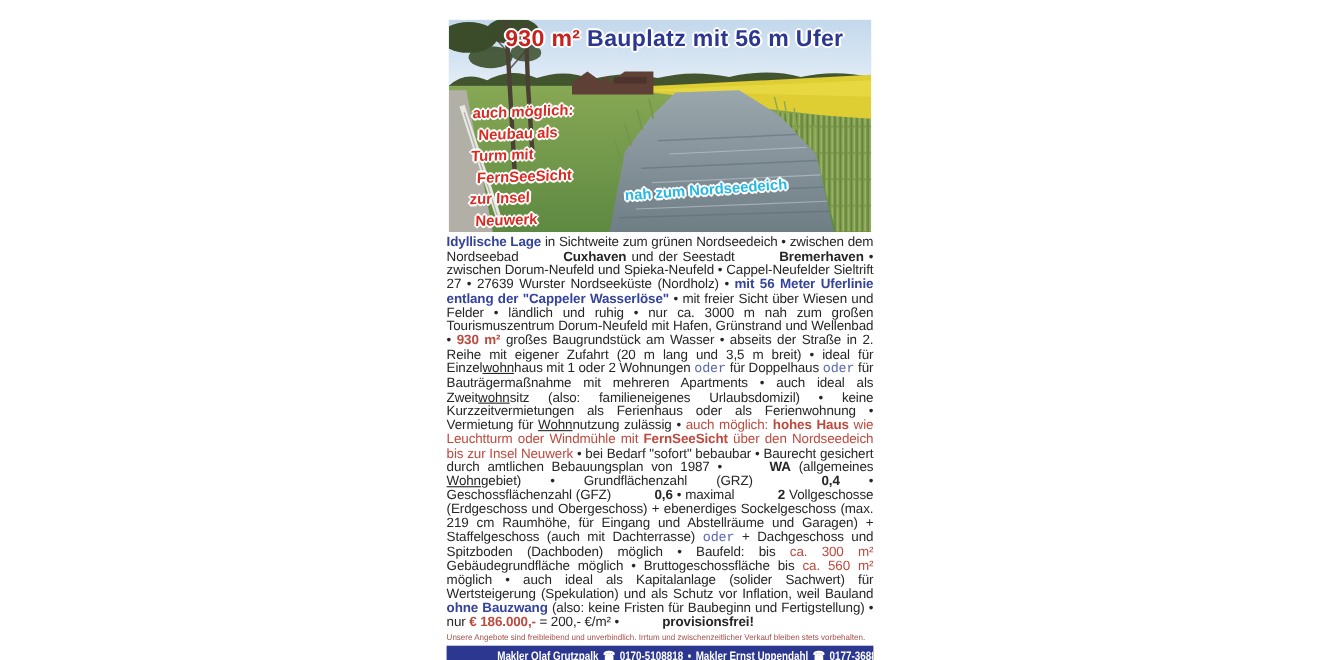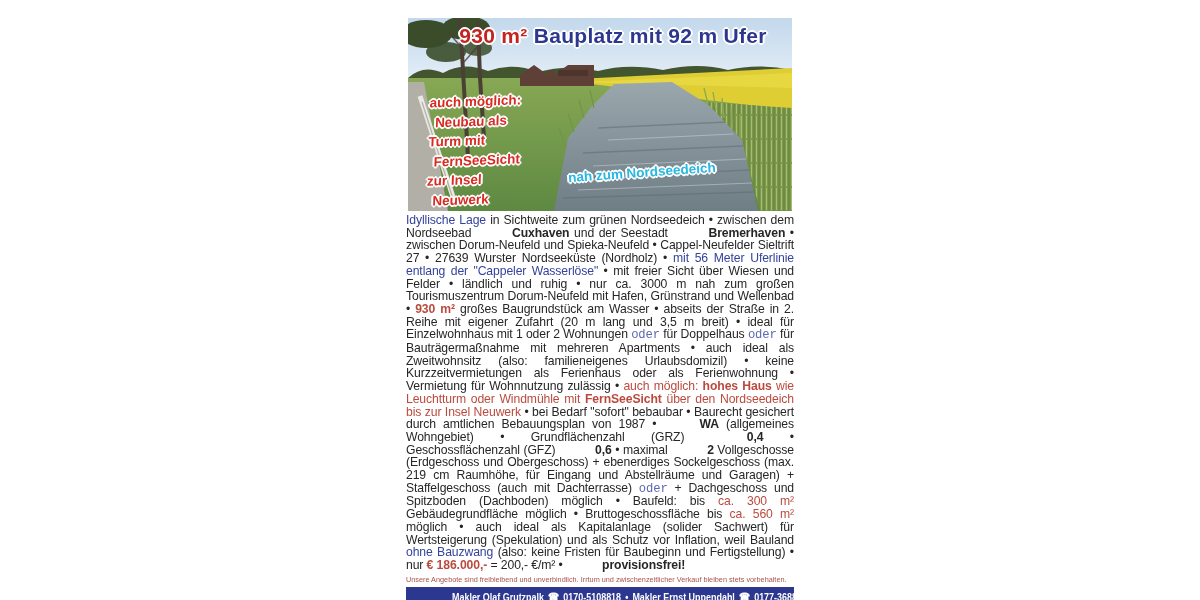--- a/index.html
+++ b/index.html
@@ -33,25 +33,25 @@
     position:absolute;left:160px;top:147px;color:var(--cyan);
     font-size:13.5px;font-weight:bold;transform:rotate(-4deg);white-space:nowrap;
   }
 
   
   .body-text{
     margin-top:3px;font-size:12.2px;line-height:12.7px;text-align:justify;
     color:var(--bodyText);letter-spacing:-0.1px;
   }
   .seg-b{font-weight:bold;margin-left:36px;}
-  .seg-bb{font-weight:normal;color:var(--bodyBlueBold);}
+  .seg-bb{font-weight:bold;color:var(--bodyBlueBold);}
   .seg-bl{color:var(--bodyBlue);font-family:Liberation Mono, monospace;}
   .seg-r{color:var(--bodyRed);}
   .seg-rb{color:var(--bodyRed);font-weight:bold;}
-  .seg-u{}
+  .seg-u{text-decoration:underline;}
 
   .disclaimer{
     margin-top:3px;font-size:7.6px;color:var(--disclaimerRed);white-space:nowrap;
     transform:scaleX(.96);transform-origin:left center;
   }
 
   
   .broker-bar{
     margin-top:3px;background:var(--navy);color:#fff;height:17px;line-height:17px;
     text-align:center;overflow:hidden;
@@ -137,21 +137,21 @@
         <path d="M70,4 L72,60 L76,120"></path>
       </g>
       <g stroke="#4a4034" stroke-width="1.5" fill="none" opacity="0.8">
         <path d="M54,30 L40,14"></path>
           <path d="M56,44 L70,28"></path>
           <path d="M72,26 L84,12"></path>
       </g>
     </svg>
 
     <div class="photo-title outline-white">
-      <span class="m2">930 m²</span><span class="rest"> Bauplatz mit 92 m Ufer</span>
+      <span class="m2">930 m²</span><span class="rest"> Bauplatz mit 56 m Ufer</span>
     </div>
 
     <div class="overlay-red outline-white">
       <span class="line">auch möglich:</span>
       <span class="line indent1">Neubau als</span>
       <span class="line">Turm mit</span>
       <span class="line indent1">FernSeeSicht</span>
       <span class="line">zur Insel</span>
       <span class="line indent1">Neuwerk</span>
     </div>

